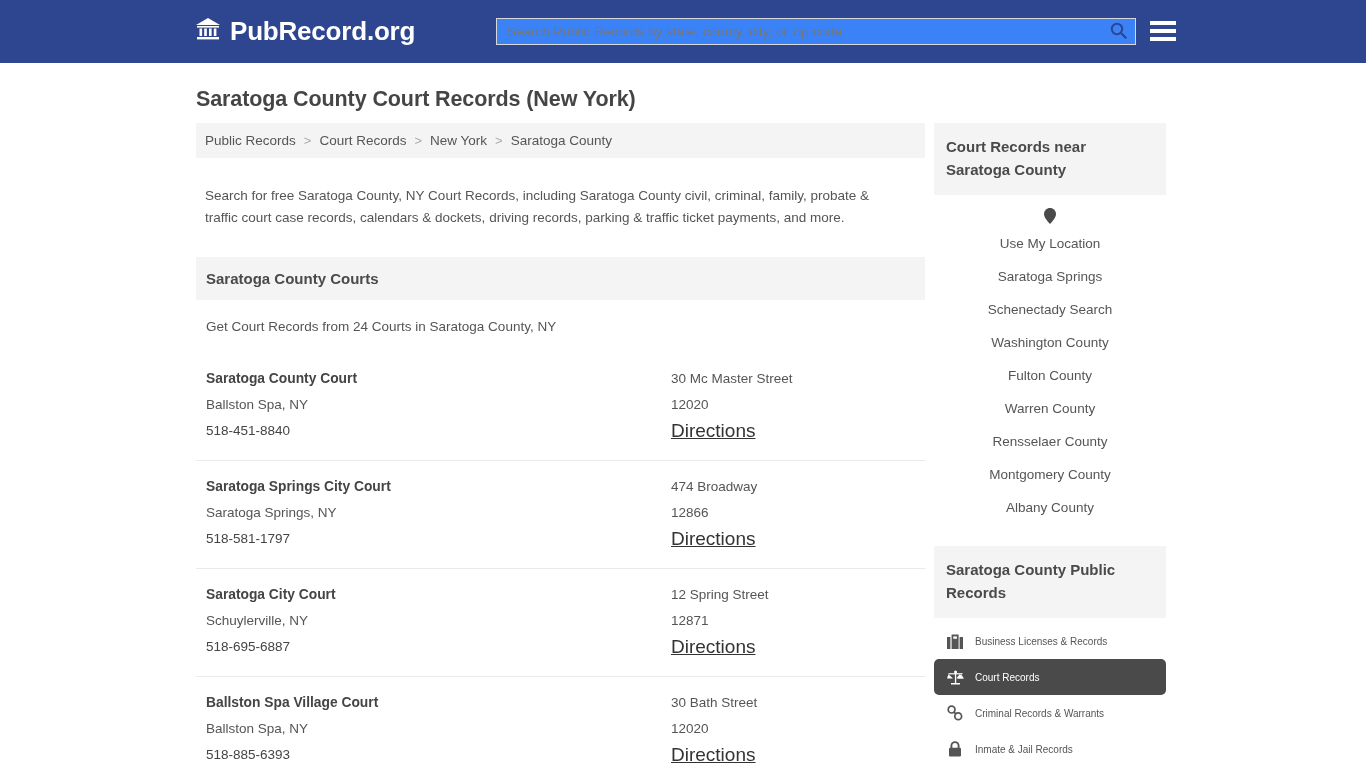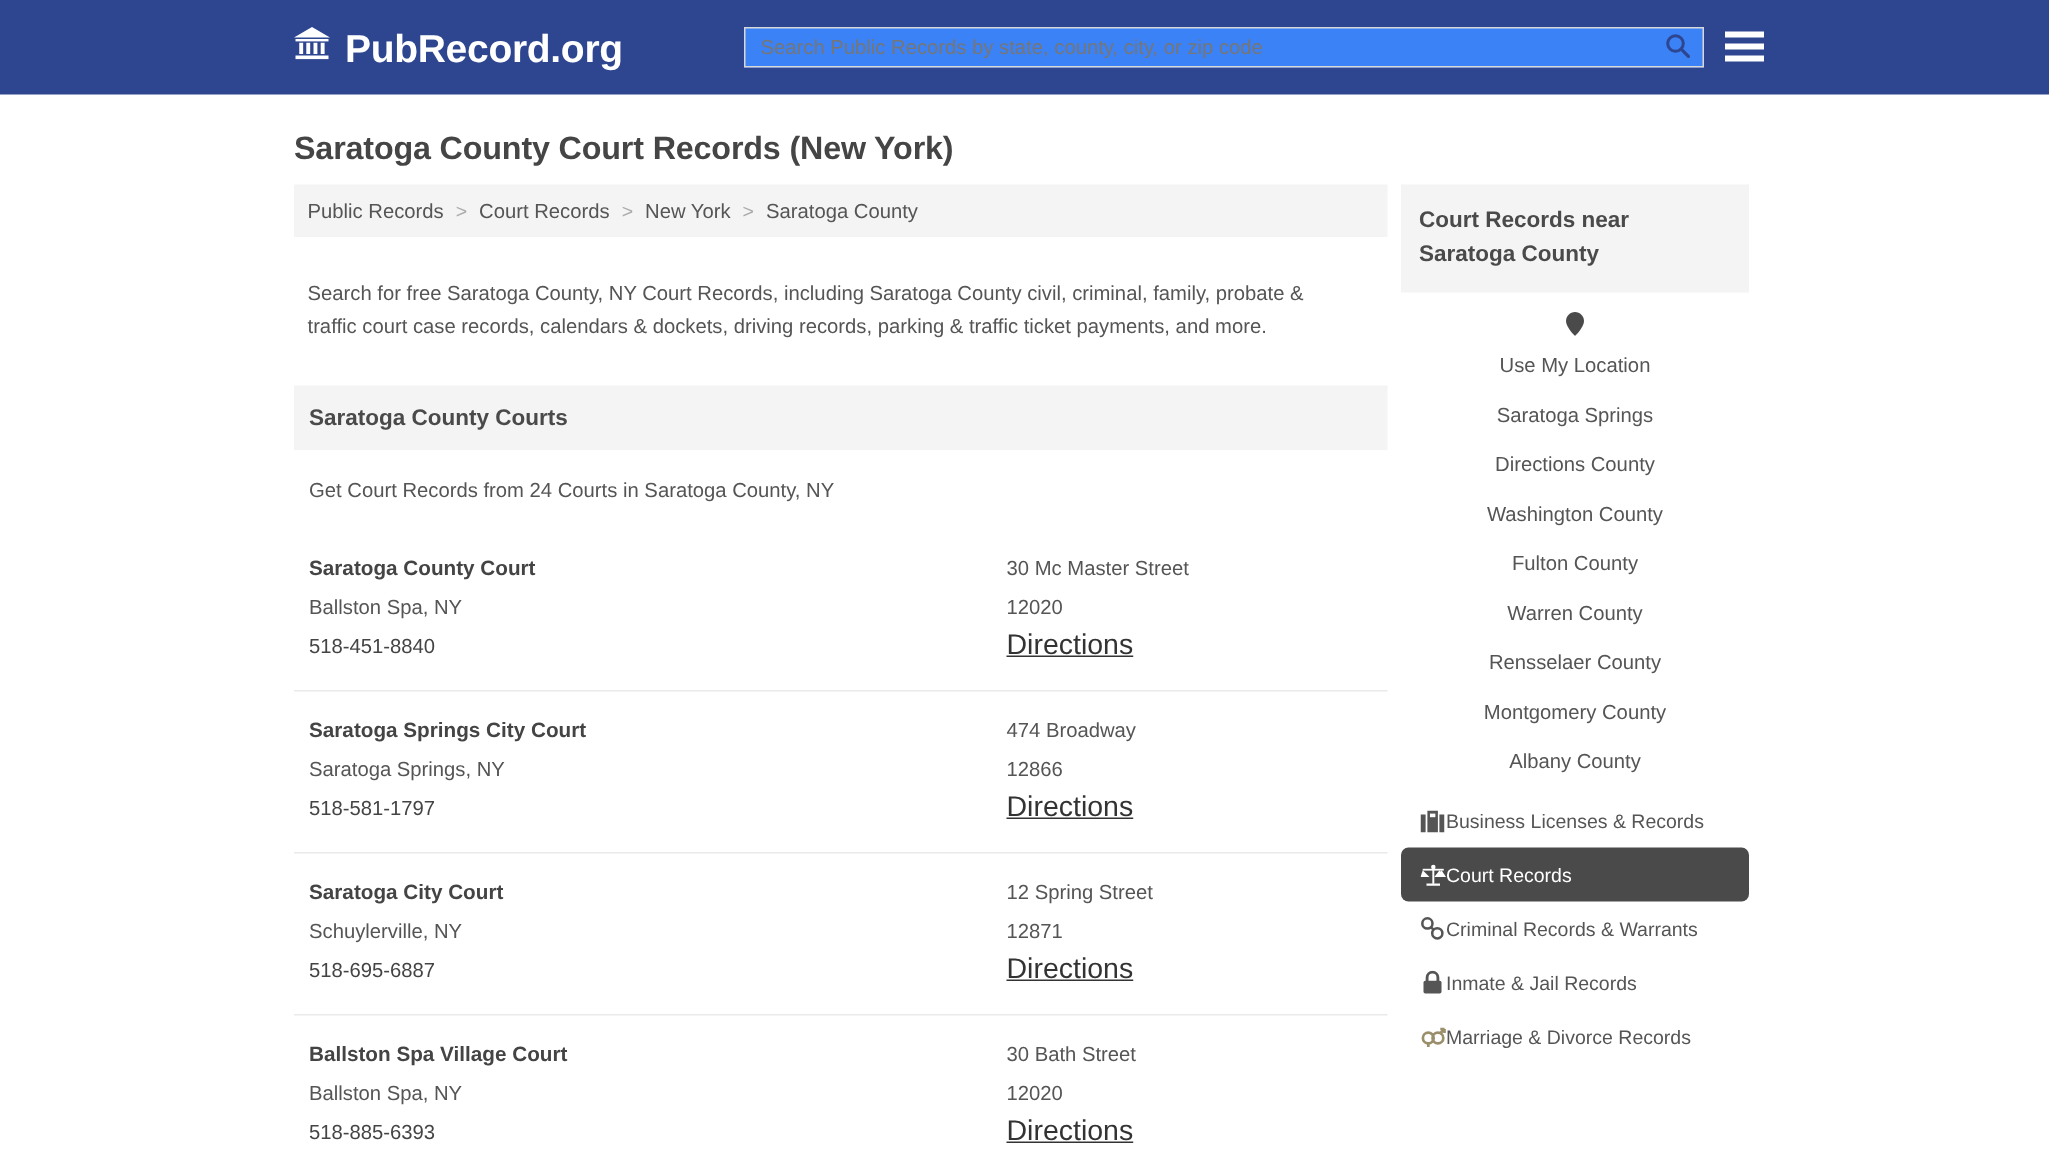--- a/index.html
+++ b/index.html
@@ -222,22 +222,23 @@
     padding: 12px 12px 14px 12px;
     font-size: 15px;
     font-weight: bold;
     color: #4a4a4a;
     line-height: 23px;
   }
   .rec-links { padding-top: 5px; }
   .rec-link {
     display: flex;
     align-items: center;
+    gap: 11px;
     padding: 9px 12px;
-    font-size: 13px;
+    font-size: 10px;
     color: #555;
     text-decoration: none;
     cursor: pointer;
     border-radius: 5px;
   }
   .rec-link.active {
     background: #4a4a4a;
     color: #ffffff;
   }
   .rec-icon {
@@ -375,21 +376,21 @@
             <path d="M6 0C2.7 0 0 2.7 0 6c0 4.3 6 10 6 10s6-5.7 6-10c0-3.3-2.7-6-6-6z" fill="#4a4a4a"></path>
           </svg>
         </span>
         <span>Use My Location</span>
       </a>
 
       <a class="side-link" href="#">
         <span>Saratoga Springs</span>
       </a>
       <a class="side-link" href="#">
-        <span>Directions County</span>
+        <span>Schenectady Search</span>
       </a>
       <a class="side-link" href="#">
         <span>Washington County</span>
       </a>
       <a class="side-link" href="#">
         <span>Fulton County</span>
       </a>
       <a class="side-link" href="#">
         <span>Warren County</span>
       </a>
@@ -397,20 +398,21 @@
         <span>Rensselaer County</span>
       </a>
       <a class="side-link" href="#">
         <span>Montgomery County</span>
       </a>
       <a class="side-link" href="#">
         <span>Albany County</span>
       </a>
     </div>
 
+    <div class="side-head2">Saratoga County Public Records</div>
 
     <div class="rec-links">
 
       <a class="rec-link" href="#">
         <span class="rec-icon">
           <svg width="16" height="15" viewBox="0 0 16 15" aria-hidden="true">
             <rect x="0" y="3" width="3.4" height="12" fill="#555"></rect>
             <rect x="4.6" y="0.5" width="7" height="14.5" fill="#555"></rect>
             <rect x="12.6" y="3" width="3.4" height="12" fill="#555"></rect>
             <rect x="6.3" y="2.4" width="3.6" height="2.4" fill="#ffffff"></rect>

